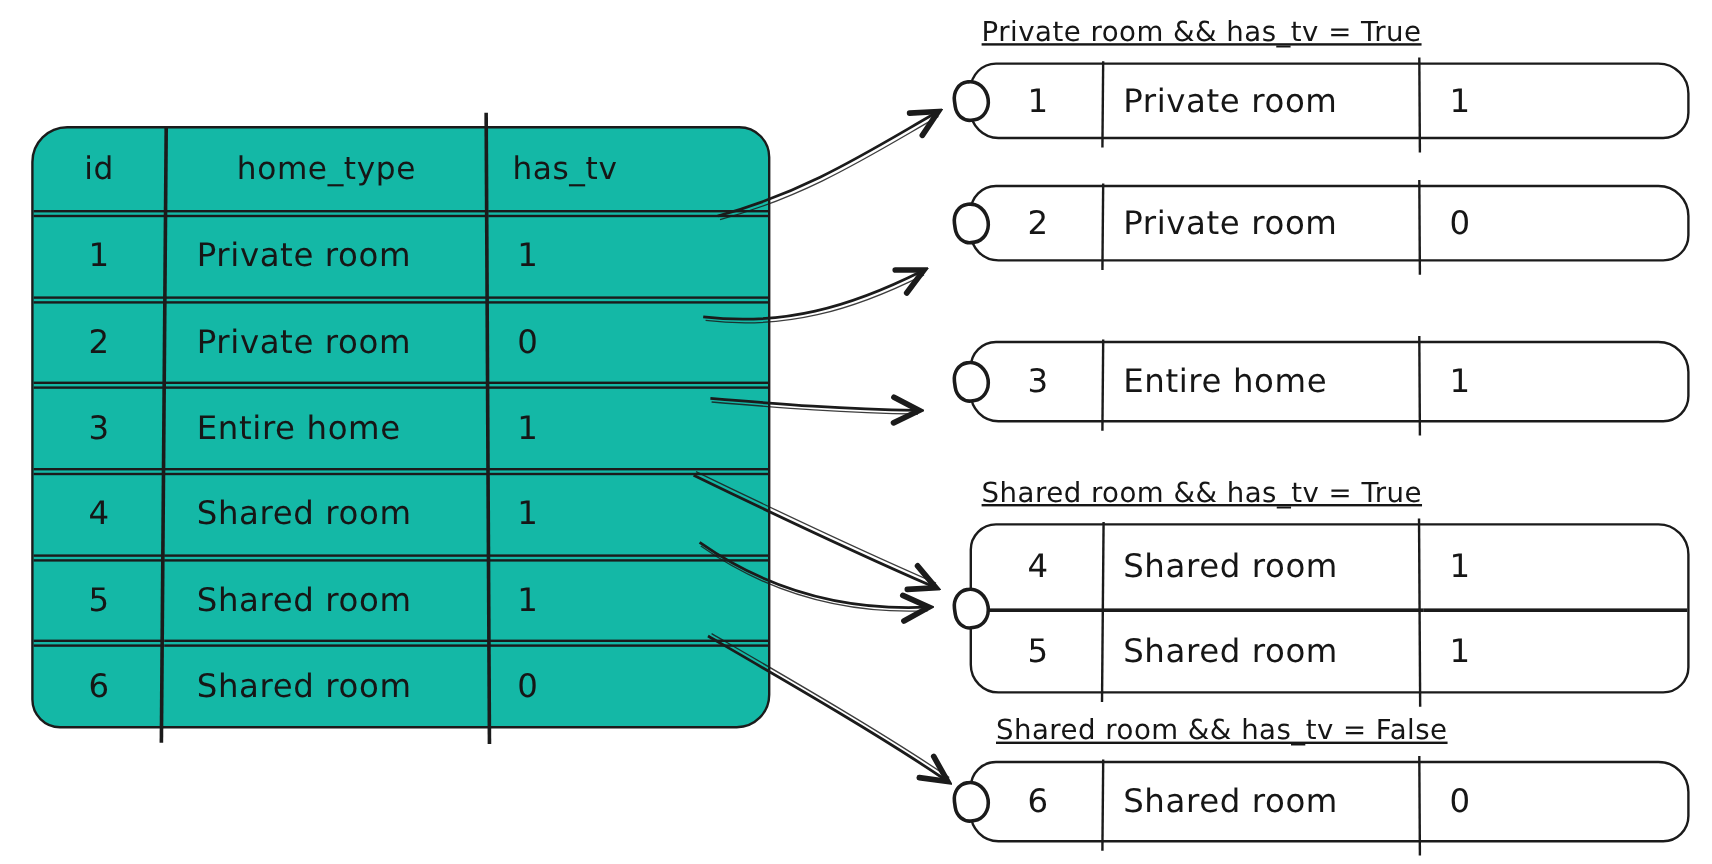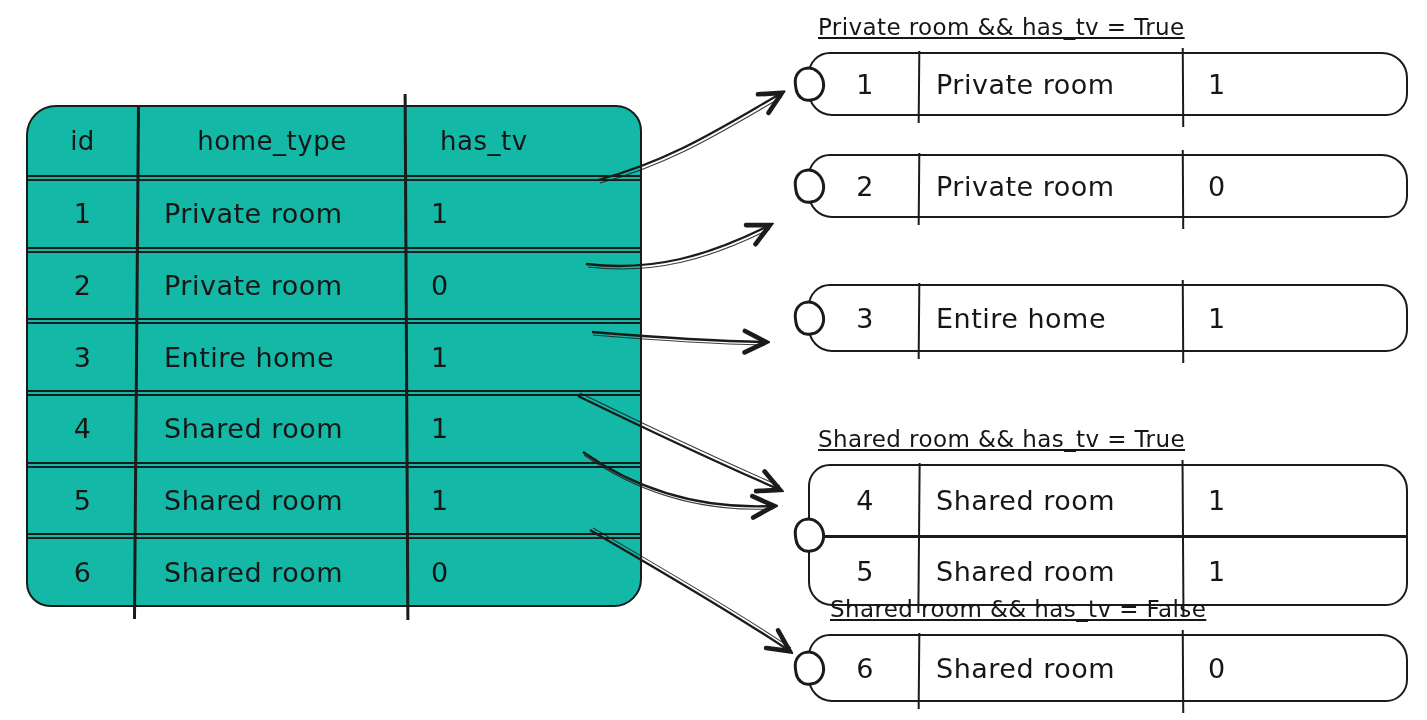--- a/index.html
+++ b/index.html
@@ -13,29 +13,29 @@
     position:absolute;left:26px;top:86px;width:612px;height:498px;
     border:2.5px solid #1b1b1b;border-radius:30px 26px 28px 24px;background:#14b8a6;
     display:grid;grid-template-columns:109px 270px 1fr;grid-template-rows:68px repeat(6,1fr);margin-top:19px;
   }
   .cell{display:flex;align-items:center;font-size:27px;letter-spacing:.5px;white-space:nowrap;}
   .cell.idc{justify-content:center;}
   .cell.typec{padding-left:27px;}
   .cell.tvc{padding-left:24px;}
   .cell.hdr{font-size:26px;}
   .cell.hdr.center{justify-content:center;padding-left:0;border-radius:23px;}
-  .cell.hdr.tvh{padding-left:33px;}
+  .cell.hdr.tvh{padding-left:20px;}
   .bt{border-top:6px double #1b1b1b;}
   .colsep{position:absolute;width:2.6px;background:#1b1b1b;}
   .colsep.s1{left:107px;top:-2px;height:514px;transform:rotate(.45deg);}
   .colsep.s2{left:377px;top:-13px;height:526px;transform:rotate(-.3deg);}
 
   
   .group{position:absolute;left:808px;width:600px;}
-  .g1{top:14px;} .g2{top:142px;} .g3{top:272px;} .g4{top:398px;margin-top:28px;} .g5{top:596px;}
+  .g1{top:14px;} .g2{top:142px;} .g3{top:272px;} .g4{top:398px;} .g5{top:596px;}
   .glabel{font-size:23px;letter-spacing:.4px;margin:0 0 0 10px;white-space:nowrap;text-decoration:underline;}
   .g5 .glabel{margin-left:22px;}
   .gbox{
     position:relative;margin-top:12px;border:2.5px solid #1b1b1b;background:#fff;
     border-radius:22px 26px 22px 24px;
     display:grid;grid-template-columns:110px 266px 1fr;
   }
   .g1 .gbox{height:60px;} .g2 .gbox{height:60px;} .g3 .gbox{height:64px;}
   .g4 .gbox{height:138px;grid-template-rows:repeat(2,1fr);} .g5 .gbox{height:64px;}
   .gbox .cell.typec{padding-left:16px;}

